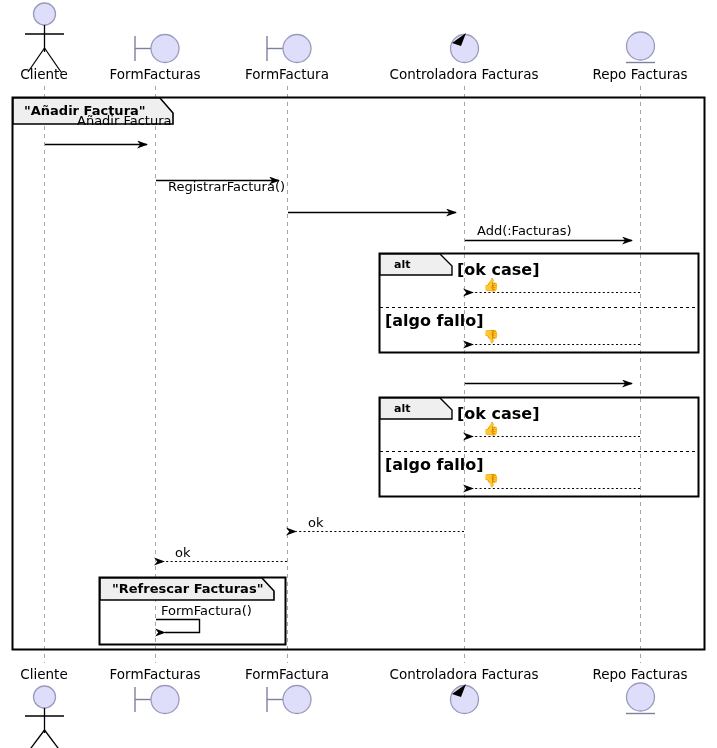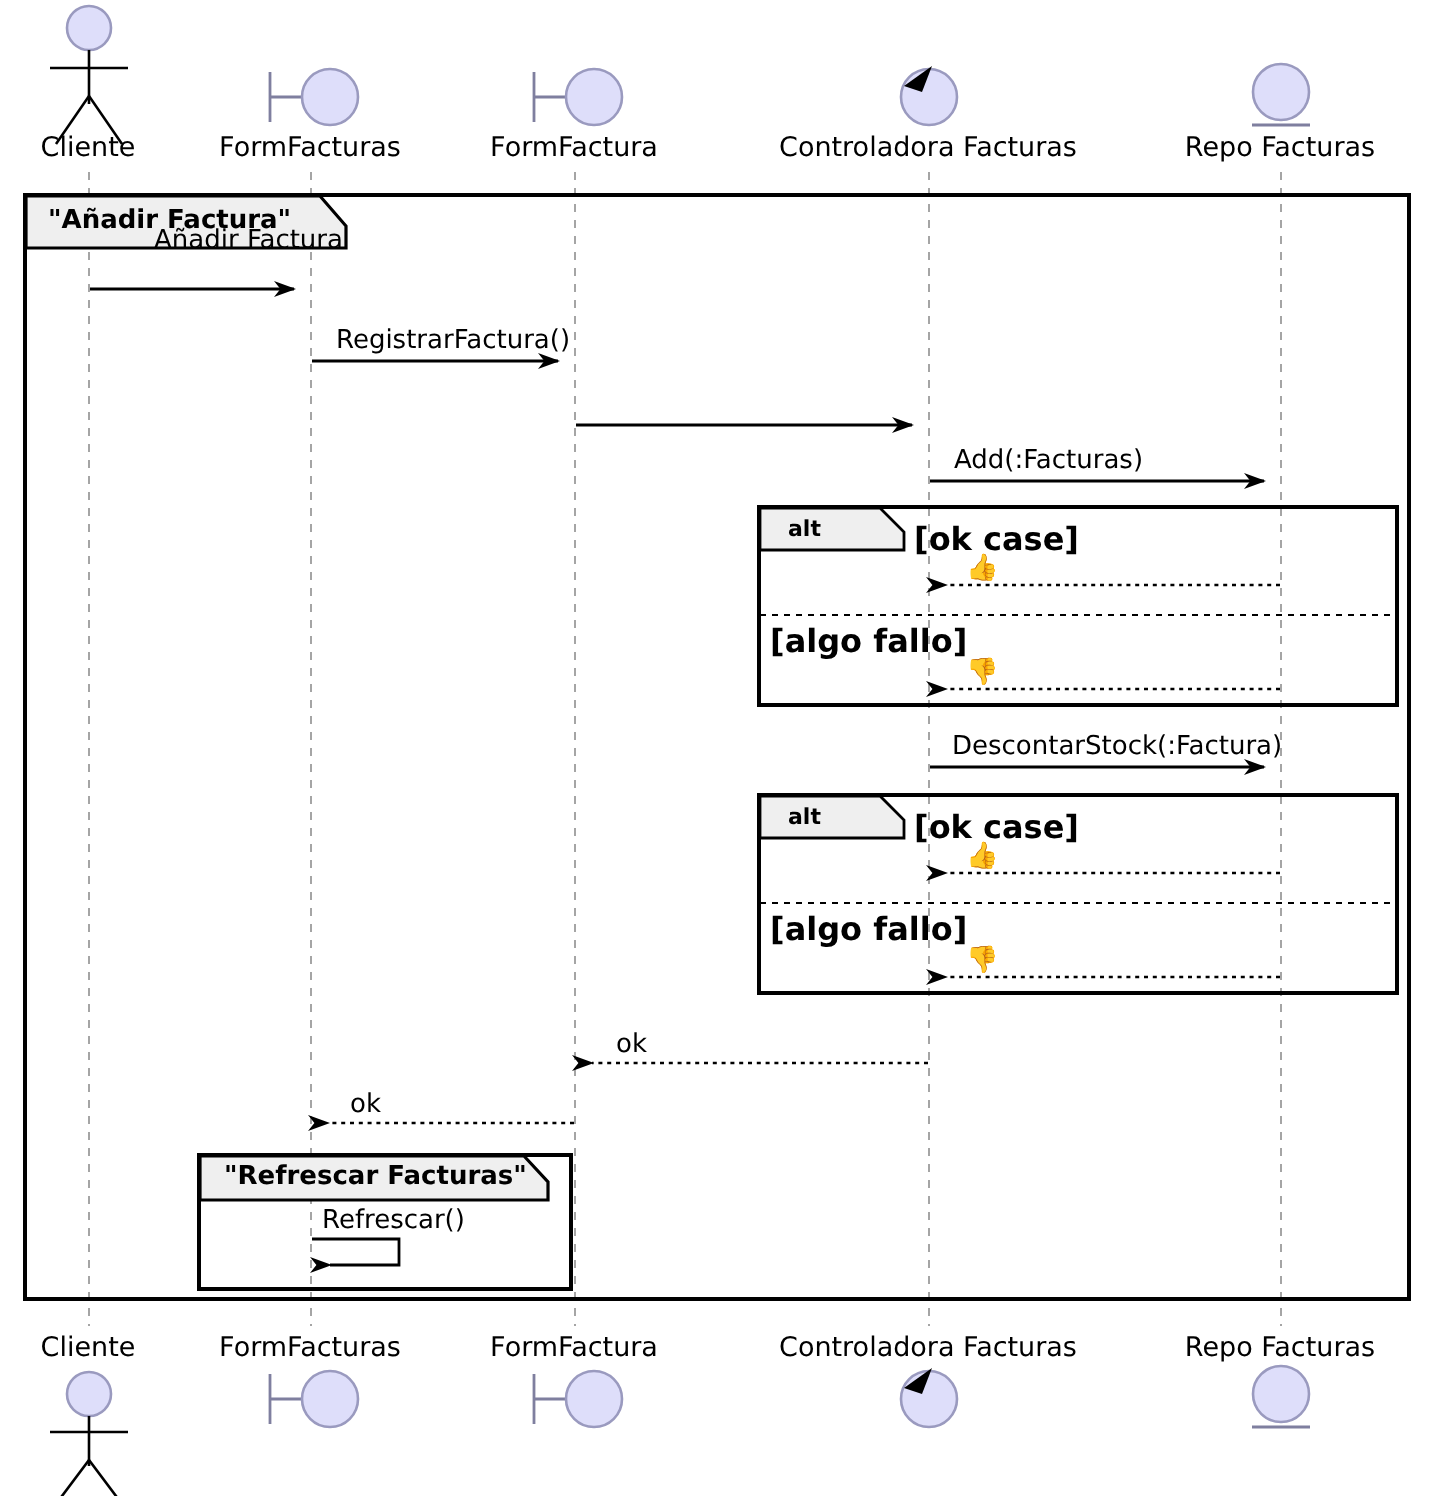--- a/index.html
+++ b/index.html
@@ -182,25 +182,24 @@
   <div class="alt-kw" style="left:394px;top:258px;">alt</div>
   <div class="alt-kw" style="left:394px;top:402px;">alt</div>
   <div class="frag-title" style="left:112px;top:581px;">"Refrescar Facturas"</div>
 
   <div class="frag-label" style="left:457px;top:260px;">[ok case]</div>
   <div class="frag-label" style="left:385px;top:311px;">[algo fallo]</div>
   <div class="frag-label" style="left:457px;top:404px;">[ok case]</div>
   <div class="frag-label" style="left:385px;top:455px;">[algo fallo]</div>
 
   <div class="msg-label" style="left:54px;top:114px;margin-left:23px;">Añadir Factura</div>
-  <div class="msg-label" style="left:168px;top:164px;">RegistrarFactura()</div>
+  <div class="msg-label" style="left:168px;top:180px;">RegistrarFactura()</div>
   <div class="msg-label" style="left:477px;top:224px;">Add(:Facturas)</div>
-  <div class="msg-label" style="left:476px;top:367px;">DescontarStock(:Factura)</div>
   <div class="msg-label" style="left:308px;top:516px;">ok</div>
   <div class="msg-label" style="left:175px;top:546px;">ok</div>
-  <div class="msg-label" style="left:161px;top:604px;">Refrescar()</div>
+  <div class="msg-label" style="left:161px;top:604px;">FormFactura()</div>
 
   <div class="emo" style="left:483px;top:278px;">👍</div>
   <div class="emo" style="left:483px;top:330px;">👎</div>
   <div class="emo" style="left:483px;top:422px;">👍</div>
   <div class="emo" style="left:483px;top:474px;">👎</div>
 
 </div>
 
 </body></html>

